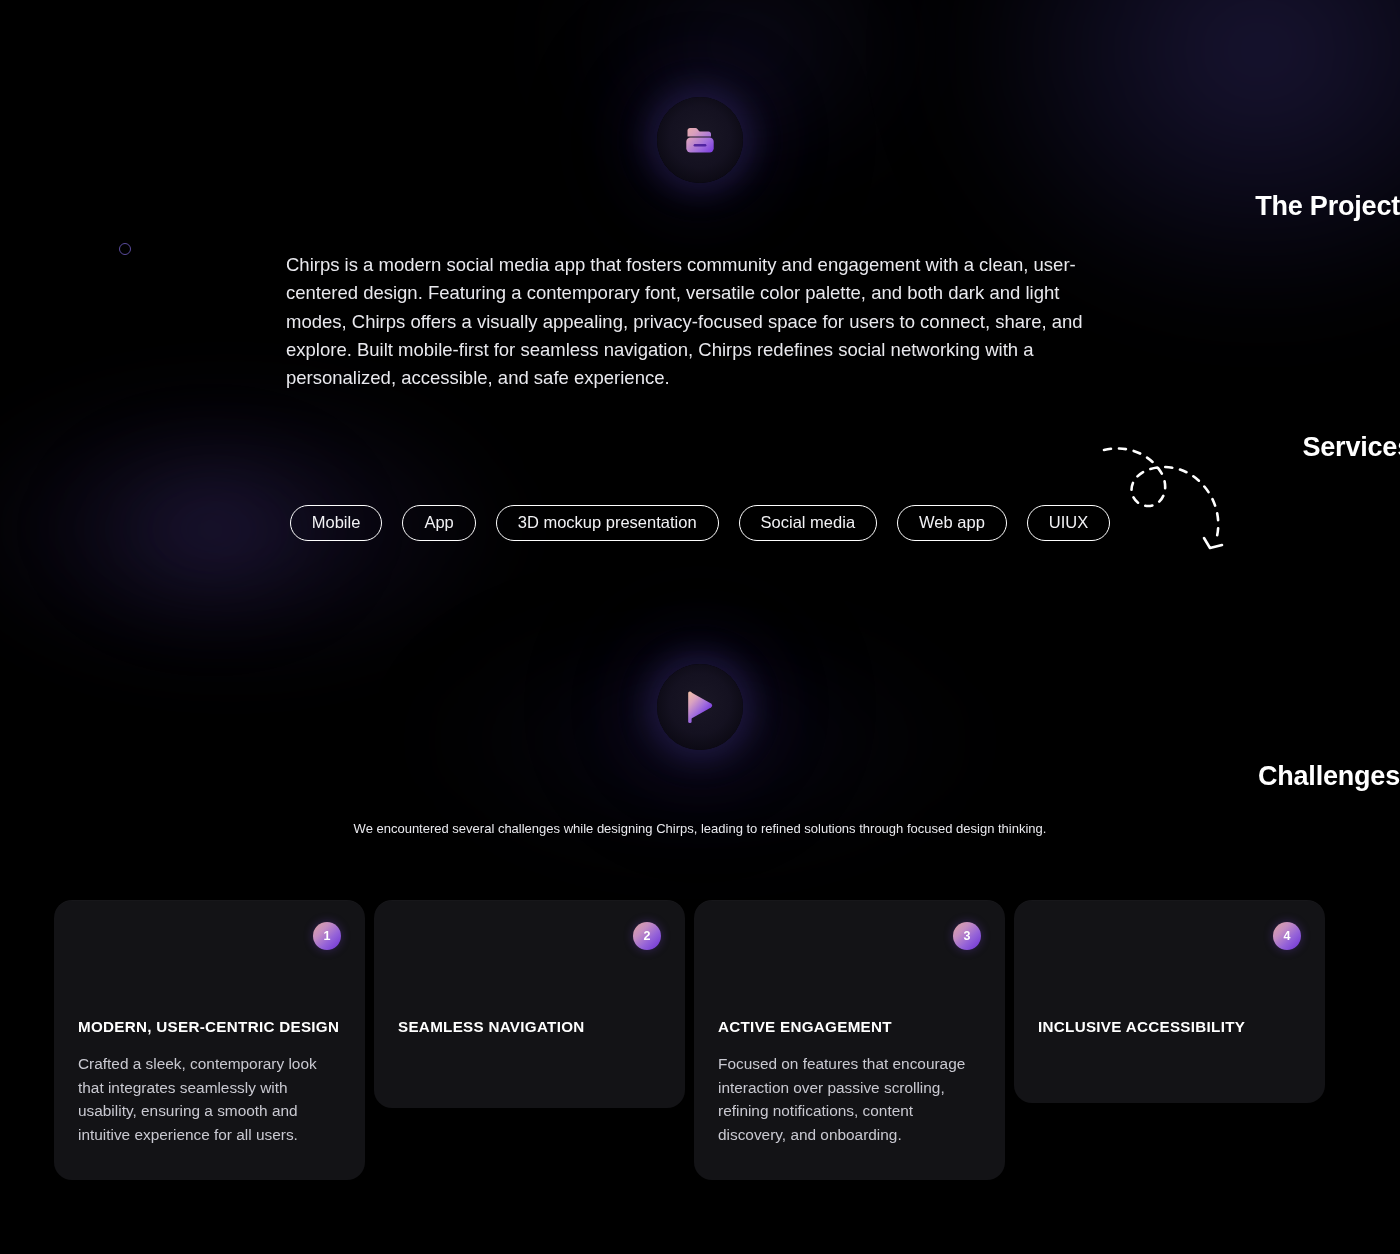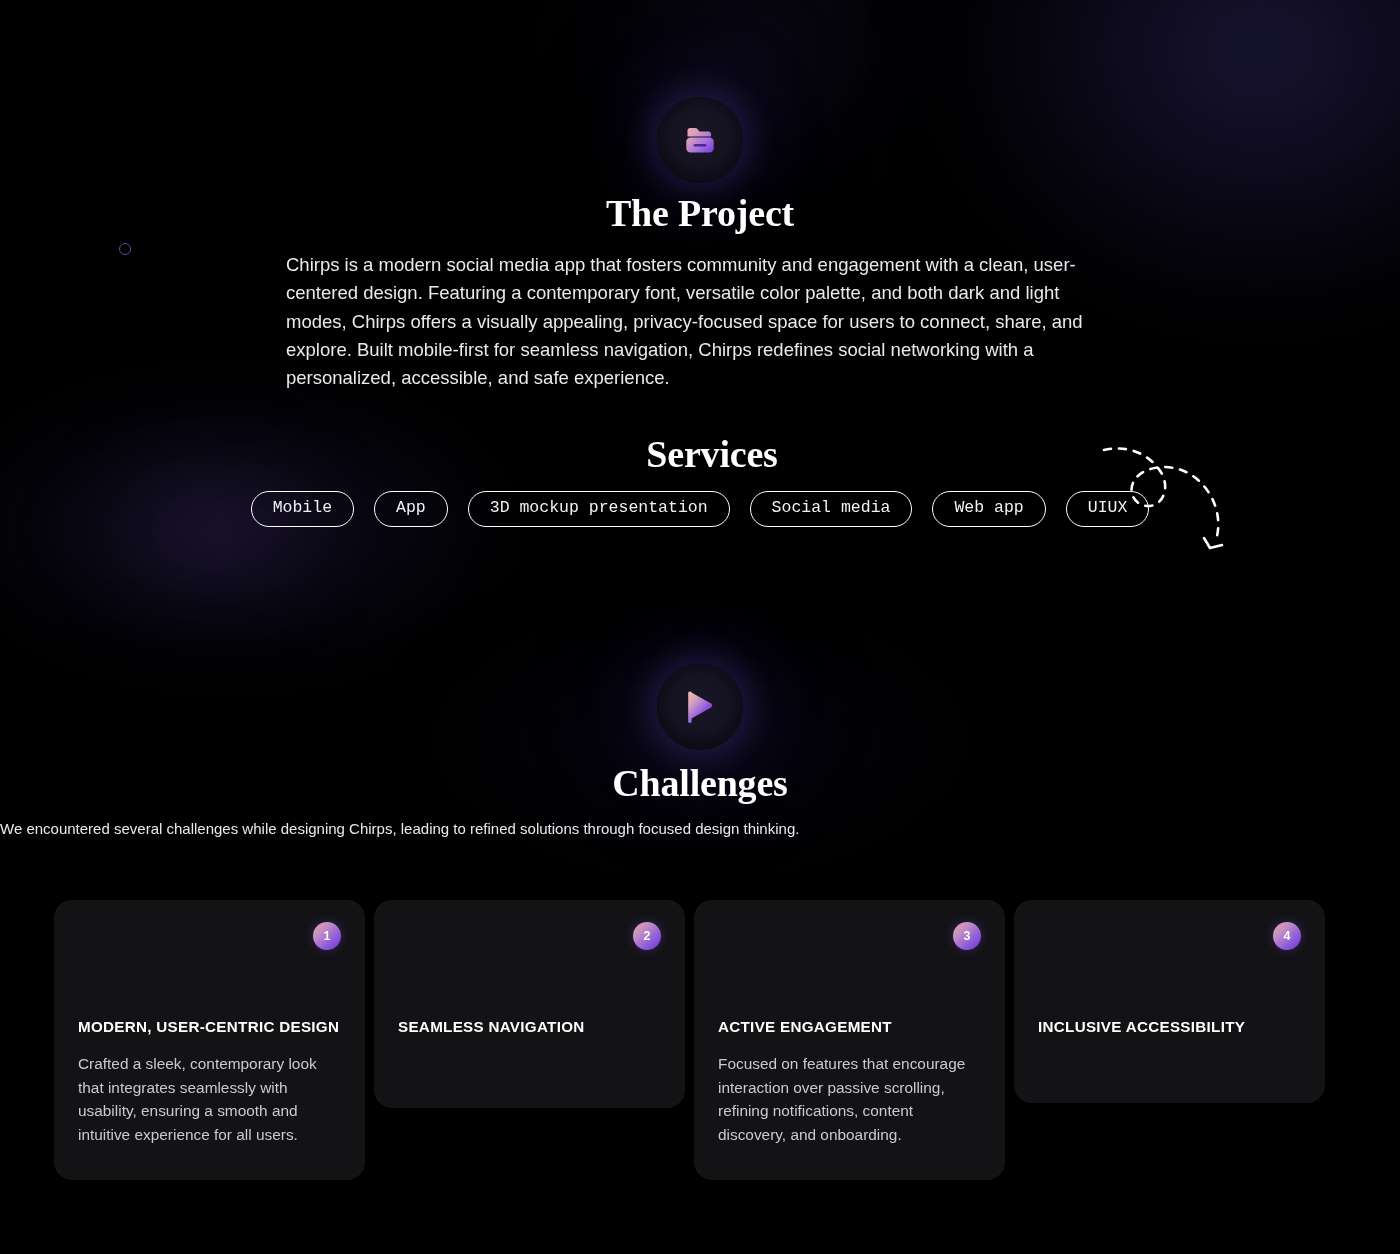--- a/index.html
+++ b/index.html
@@ -110,26 +110,25 @@
   }
   #badge-project { left: 657px; top: 97px; }
   #badge-challenges { left: 657px; top: 664px; }
 
   .icon-badge svg { display: block; }
 
   
   .section-title {
     position: absolute;
     width: 100%;
-    text-align: center;
-    font-size: 38px;
+    text-align: right;
+    font-size: 27px;
     font-weight: 600;
     letter-spacing: -0.2px;
     color: #ffffff;
-    font-family: Liberation Serif, serif;
   }
   #title-project { top: 191px; }
   #title-services { top: 432px; margin-left: 12px; }
   #title-challenges { top: 761px; }
 
   
   #project-paragraph {
     position: absolute;
     top: 251px;
     left: 50%;
@@ -138,27 +137,26 @@
     text-align: left;
     font-size: 18.5px;
     line-height: 28.3px;
     color: #e9e9ee;
     font-weight: 400;
   }
 
   
   #services-list {
     position: absolute;
-    top: 491px;
+    top: 505px;
     left: 0; right: 0;
     display: flex;
     justify-content: center;
     align-items: center;
     gap: 20px;
-    font-family: Liberation Mono, monospace;
   }
   .pill {
     border: 1.4px solid #ffffff;
     border-radius: 999px;
     padding: 8px 21px 9px;
     font-size: 16.5px;
     line-height: 1;
     color: #f2f2f5;
     background: transparent;
     white-space: nowrap;
@@ -171,21 +169,22 @@
     left: 1100px; top: 428px;
     width: 145px; height: 135px;
     z-index: 3;
   }
 
   
   #challenges-subtitle {
     position: absolute;
     top: 815px;
     left: 0; right: 0;
-    font-size: 15px;
+    text-align: center;
+    font-size: 13px;
     line-height: 28px;
     color: #e9e9ee;
   }
 
   
   #challenge-cards {
     position: absolute;
     top: 900px;
     left: 54px;
     width: 1292px;

